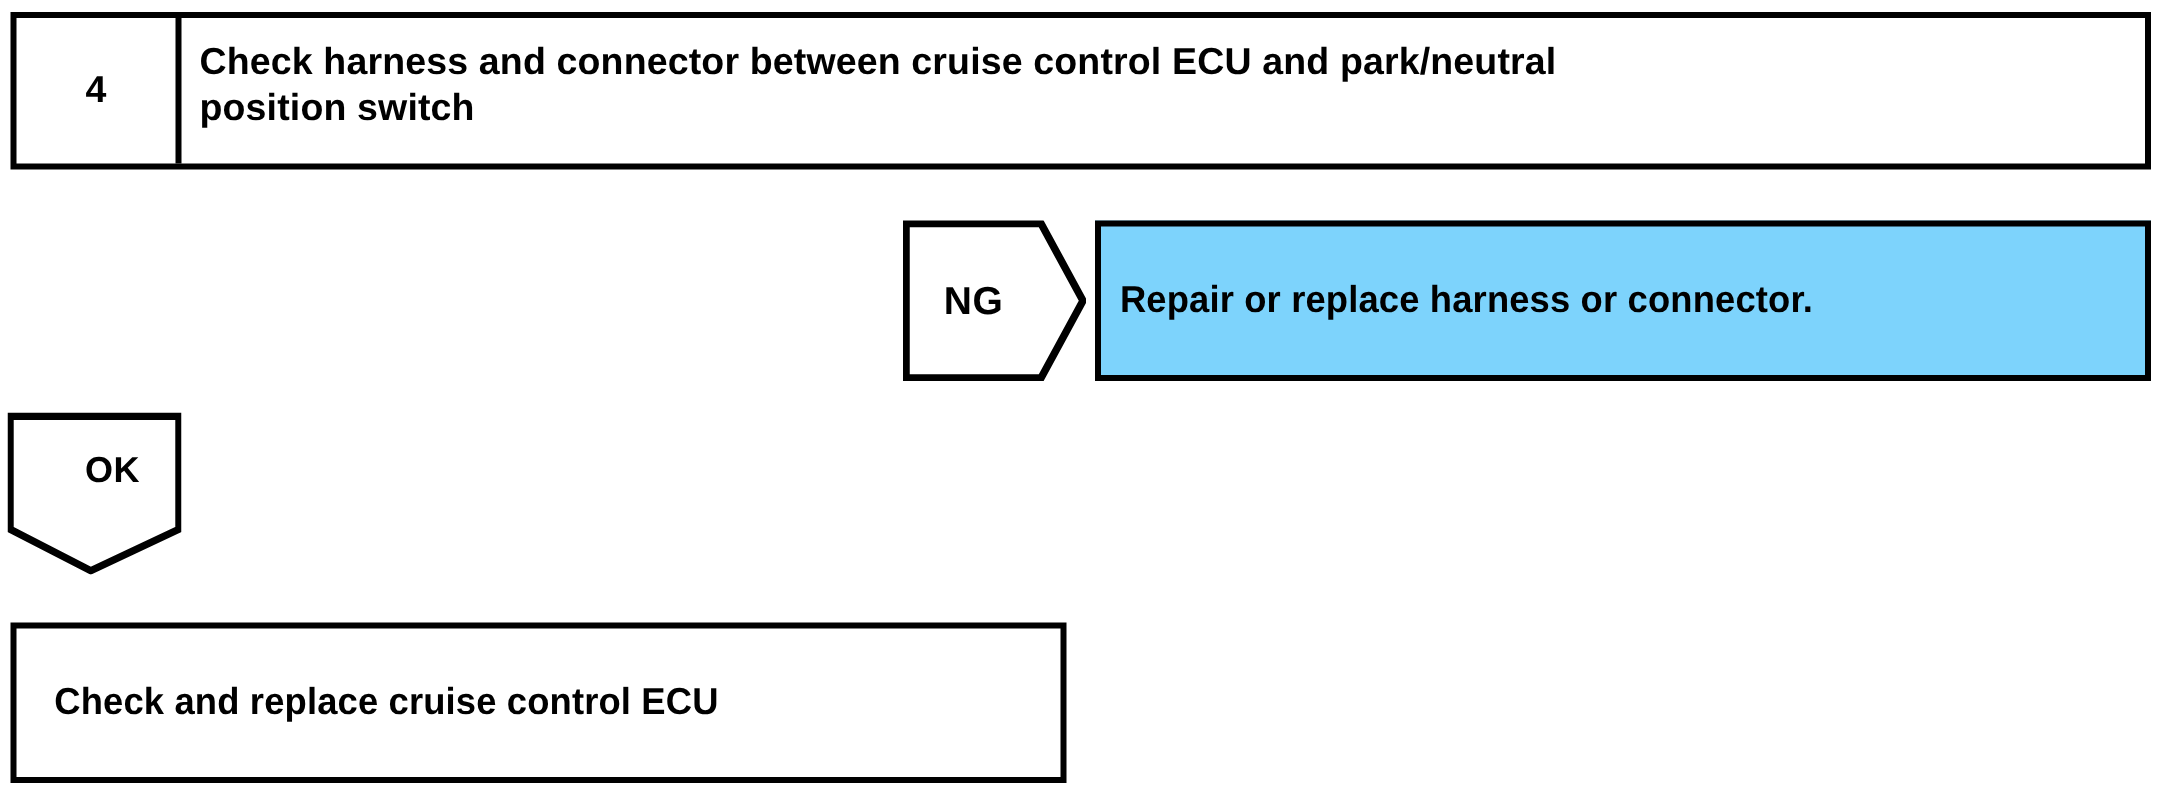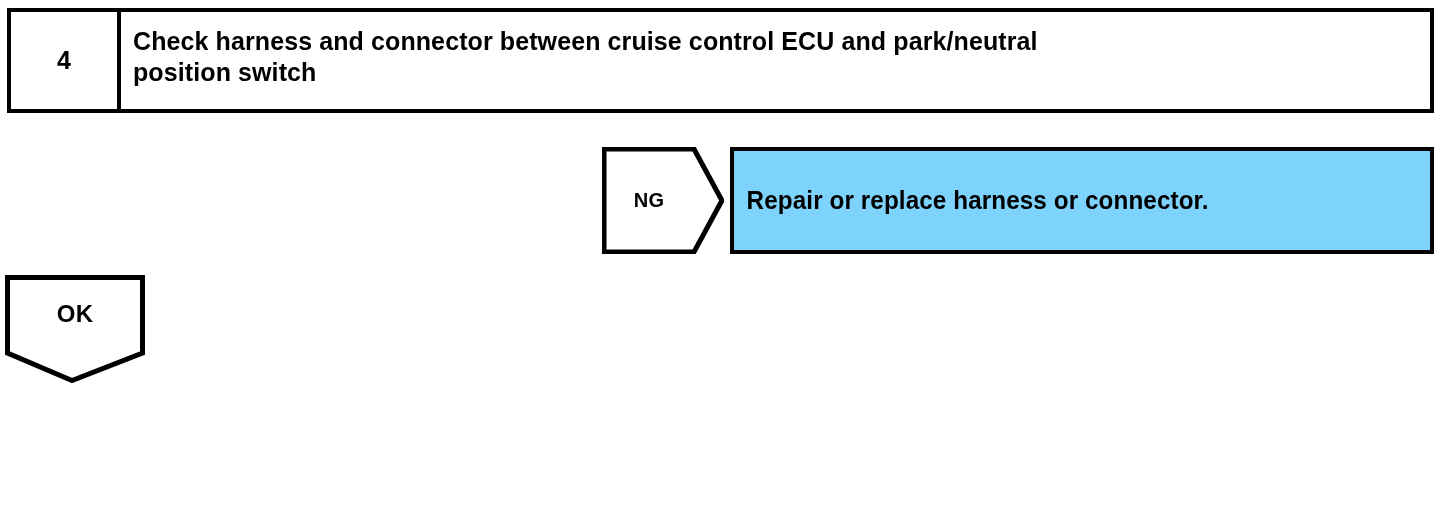--- a/index.html
+++ b/index.html
@@ -80,21 +80,21 @@
   }
   .tag-ng .tag-label {
     position: absolute;
     left: 0;
     top: 0;
     width: 94px;
     height: 107px;
     display: flex;
     align-items: center;
     justify-content: center;
-    font-size: 20px;
+    font-size: 26px;
     font-weight: bold;
     letter-spacing: 0.3px;
   }
 
   
   .repair-box {
     position: absolute;
     left: 730px;
     top: 147px;
     width: 704px;
@@ -112,21 +112,21 @@
     padding-left: 13px;
     transform: scaleX(0.97);
     transform-origin: left center;
   }
 
   
   .tag-ok {
     position: absolute;
     left: 5px;
     top: 275px;
-    width: 140px;
+    width: 116px;
     height: 108px;
   }
   .tag-ok .shape {
     position: absolute;
     inset: 0;
     width: 100%;
     height: 100%;
     display: block;
   }
   .tag-ok .tag-label {
@@ -191,14 +191,17 @@
     <span class="repair-text">Repair or replace harness or connector.</span>
   </div>
 
   <div class="tag-ok">
     <svg class="shape" viewBox="0 0 140 108" preserveAspectRatio="none">
       <polygon points="2.5,2.5 137.5,2.5 137.5,78 67,105.5 2.5,78" fill="#ffffff" stroke="#000000" stroke-width="5" stroke-linejoin="miter"></polygon>
     </svg>
     <span class="tag-label">OK</span>
   </div>
 
+  <div class="result-box">
+    <span class="result-text">Check and replace cruise control ECU</span>
+  </div>
 
 </div>
 
 </body></html>

